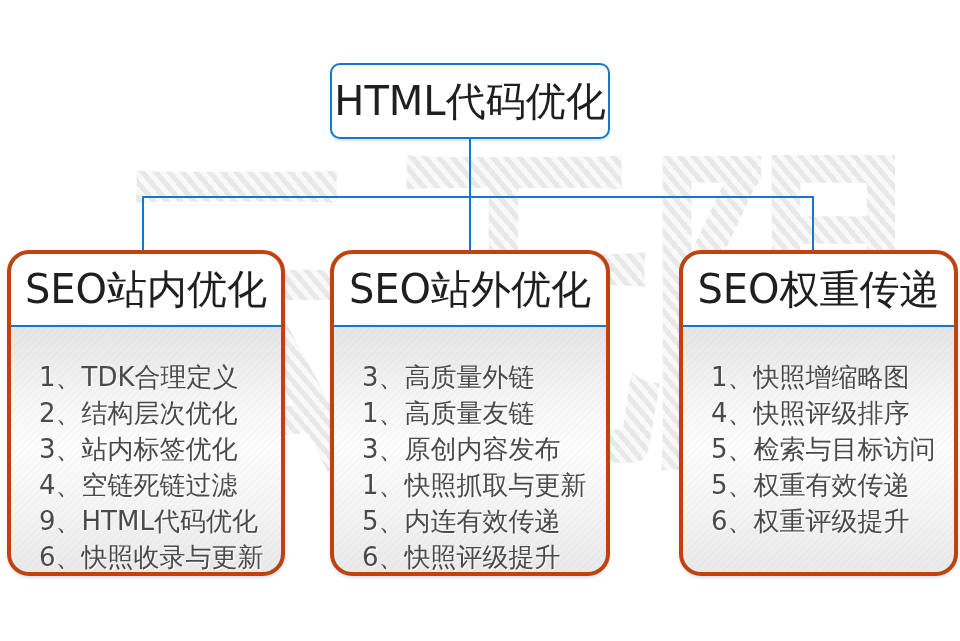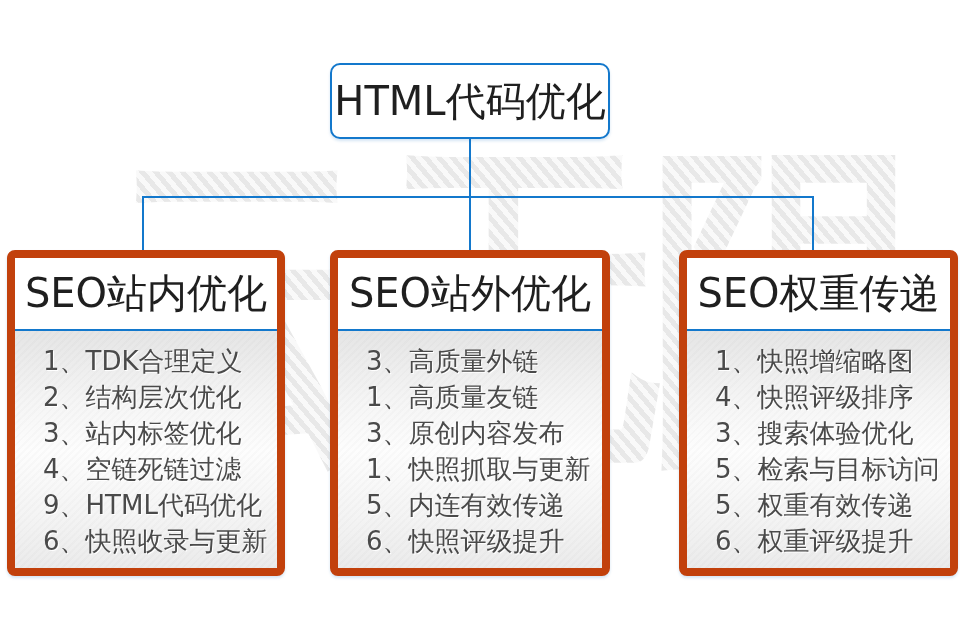--- a/index.html
+++ b/index.html
@@ -65,22 +65,22 @@
     z-index: 2;
     box-shadow: 0 2px 3px rgba(20, 110, 190, 0.18);
   }
 
   
   .column {
     position: absolute;
     top: 250px;
     height: 326px;
     box-sizing: border-box;
-    border: 8px solid #c2410c;
-    border-radius: 8px;
+    border: 4px solid #c2410c;
+    border-radius: 22px;
     background: #14532d;
     overflow: hidden;
     z-index: 2;
     box-shadow: 0 2px 3px rgba(20, 110, 190, 0.18);
   }
   .col-1 { left: 7px;   width: 278px; }
   .col-2 { left: 330px; width: 280px; }
   .col-3 { left: 679px; width: 279px; }
 
   .column-header {
@@ -92,21 +92,21 @@
     justify-content: center;
     font-size: 40px;
     color: #1f1f1f;
     white-space: nowrap;
   }
   .column-body {
     height: 249px;
     background:
       repeating-linear-gradient(135deg, rgba(0,0,0,0.014) 0px, rgba(0,0,0,0.014) 2px, rgba(255,255,255,0) 2px, rgba(255,255,255,0) 5px),
       linear-gradient(180deg, #e5e5e5 0%, #f5f5f5 28%, #fdfdfd 48%, #f4f4f4 74%, #e9e9e9 100%);
-    padding: 12px 8px 0 28px;
+    padding: 32px 8px 0 28px;
     box-sizing: border-box;
   }
   .list-item {
     font-size: 26px;
     line-height: 36px;
     color: #4a4a4a;
     white-space: nowrap;
     text-shadow: 1px 1px 0 #ffffff;
   }
 </style>
@@ -148,20 +148,19 @@
       <div class="list-item">5、内连有效传递</div>
       <div class="list-item">6、快照评级提升</div>
     </div>
   </div>
 
   <div class="column col-3">
     <div class="column-header">SEO权重传递</div>
     <div class="column-body">
       <div class="list-item">1、快照增缩略图</div>
       <div class="list-item">4、快照评级排序</div>
-      <div class="list-item">3、搜索体验优化</div>
       <div class="list-item">5、检索与目标访问</div>
       <div class="list-item">5、权重有效传递</div>
       <div class="list-item">6、权重评级提升</div>
     </div>
   </div>
 
 </div>
 
 </body></html>

